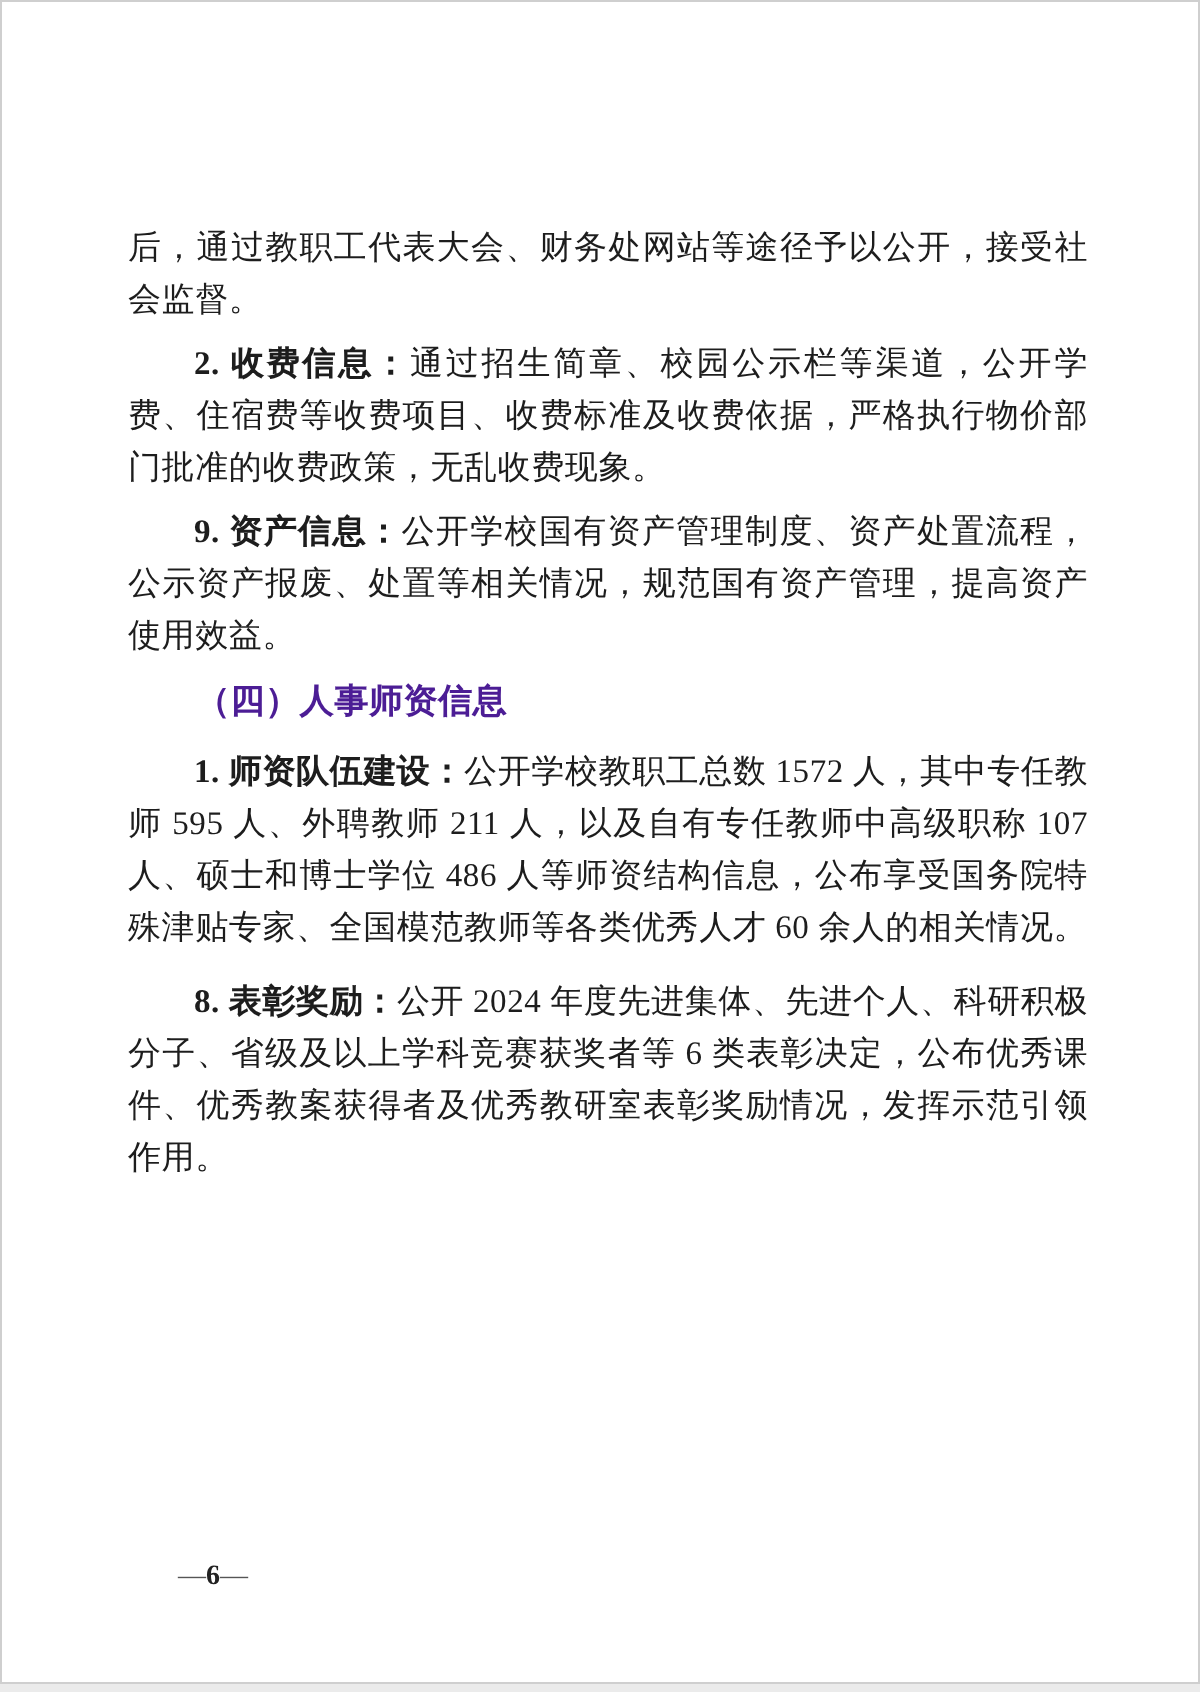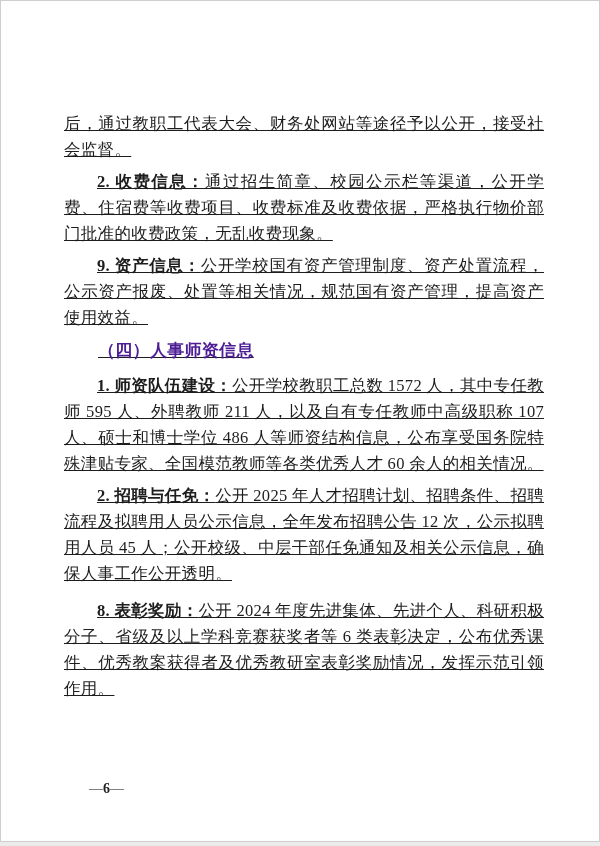--- a/index.html
+++ b/index.html
@@ -12,21 +12,20 @@
     position: absolute;
     left: 0; top: 0;
     width: 600px; height: 842px;
     background: #ffffff;
     border: 1px solid #cfcfcf;
   }
   .content {
     position: absolute;
     left: 63px; right: 55px; top: 110px;
     color: #1d1d1d;
-    text-decoration: underline;
   }
   .para {
     font-size: 16.5px;
     line-height: 26px;
     letter-spacing: 0.3px;
     text-align: justify;
     text-indent: 2em;
     margin-top: 6px;
   }
   .para.continuation { text-indent: 0; margin-top: 0; }
@@ -61,20 +60,19 @@
     <p class="para continuation"><span>后，通过教职工代表大会、财务处网站等途径予以公开，接受社会监督。</span></p>
 
     <p class="para"><span class="lead">2. 收费信息：</span><span>通过招生简章、校园公示栏等渠道，公开学费、住宿费等收费项目、收费标准及收费依据，严格执行物价部门批准的收费政策，无乱收费现象。</span></p>
 
     <p class="para"><span class="lead">9. 资产信息：</span><span>公开学校国有资产管理制度、资产处置流程，公示资产报废、处置等相关情况，规范国有资产管理，提高资产使用效益。</span></p>
 
     <h2 class="section-heading">（四）人事师资信息</h2>
 
     <p class="para"><span class="lead">1. 师资队伍建设：</span><span>公开学校教职工总数 1572 人，其中专任教师 595 人、外聘教师 211 人，以及自有专任教师中高级职称 107 人、硕士和博士学位 486 人等师资结构信息，公布享受国务院特殊津贴专家、全国模范教师等各类优秀人才 60 余人的相关情况。</span></p>
 
-    <p class="para"><span class="lead">2. 招聘与任免：</span><span>公开 2025 年人才招聘计划、招聘条件、招聘流程及拟聘用人员公示信息，全年发布招聘公告 12 次，公示拟聘用人员 45 人；公开校级、中层干部任免通知及相关公示信息，确保人事工作公开透明。</span></p>
 
     <p class="para gap-large"><span class="lead">8. 表彰奖励：</span><span>公开 2024 年度先进集体、先进个人、科研积极分子、省级及以上学科竞赛获奖者等 6 类表彰决定，公布优秀课件、优秀教案获得者及优秀教研室表彰奖励情况，发挥示范引领作用。</span></p>
 
   </div>
 
   <div class="page-number"><span class="dash">—</span><span class="num">6</span><span class="dash">—</span></div>
 </div>
 
 </body></html>

